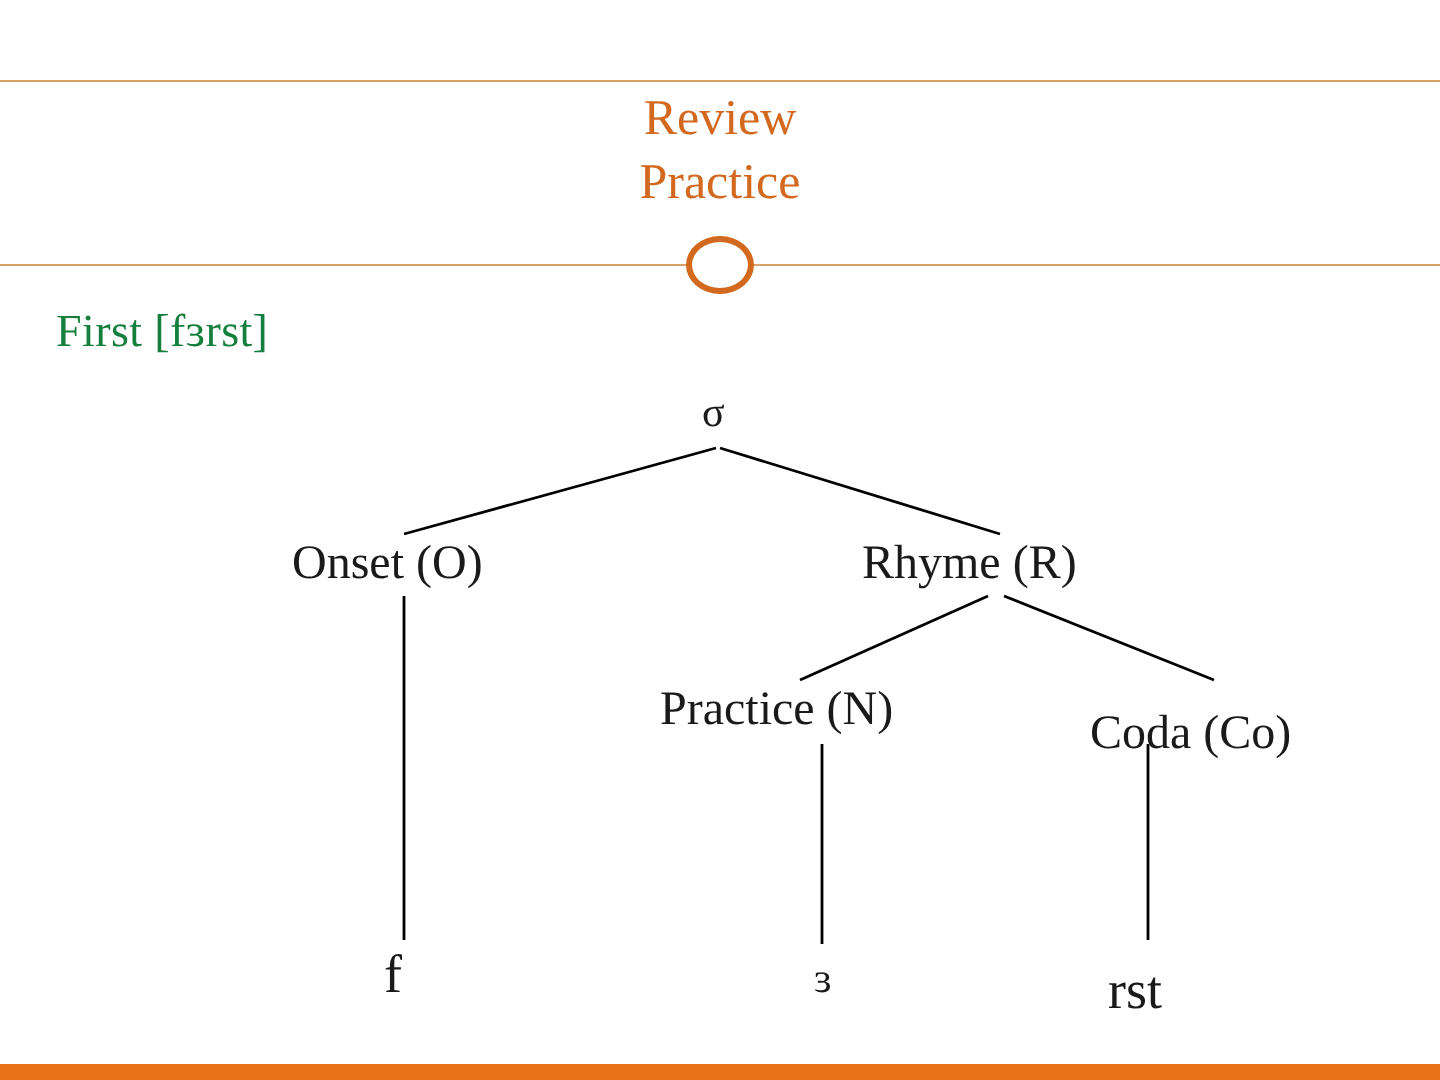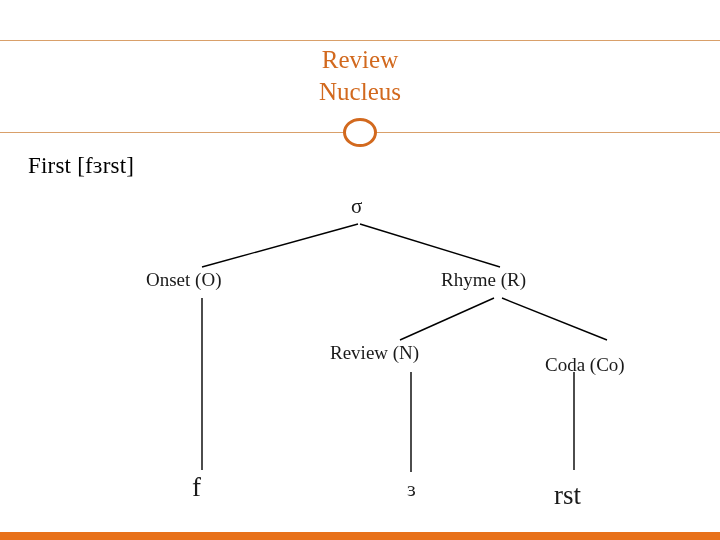--- a/index.html
+++ b/index.html
@@ -69,33 +69,33 @@
     top: 500px;
     width: 720px;
     height: 22px;
     background: #e8711a;
   }
   .word-label {
     position: absolute;
     left: 28px;
     top: 121px;
     font-size: 23px;
-    color: #000000;
+    color: #15803d;
     letter-spacing: 0.2px;
   }
   
   .node {
     position: absolute;
-    font-size: 19px;
+    font-size: 24px;
     color: #1a1a1a;
     white-space: nowrap;
   }
   .node-sigma { left: 351px; top: 162px; font-size: 21px; }
   .node-onset { left: 146px; top: 237px; }
-  .node-rhyme { left: 441px; top: 237px; }
+  .node-rhyme { left: 431px; top: 237px; }
   .node-nucleus { left: 330px; top: 310px; }
   .node-coda { left: 545px; top: 322px; }
   .leaf {
     position: absolute;
     font-size: 27px;
     color: #1a1a1a;
     white-space: nowrap;
   }
   .leaf-f { left: 192px; top: 440px; }
   .leaf-eps { left: 407px; top: 445px; font-size: 21px; }
@@ -110,21 +110,21 @@
 </style>
 </head>
 <body>
 
 <div class="slide">
 
   <div class="rule-top"></div>
 
   <div class="title-block">
     <span class="title-line">Review</span>
-    <span class="title-line">Nucleus</span>
+    <span class="title-line">Practice</span>
   </div>
 
   <div class="rule-under-title"></div>
   <div class="ring"></div>
 
   <div class="word-label">First [fɜrst]</div>
 
   <svg class="tree-lines" viewBox="0 0 720 540">
 
     <line x1="358" y1="192" x2="202" y2="235" stroke="#000000" stroke-width="1.4"></line>
@@ -138,21 +138,21 @@
     <line x1="502" y1="266" x2="607" y2="308" stroke="#000000" stroke-width="1.4"></line>
 
     <line x1="411" y1="340" x2="411" y2="440" stroke="#000000" stroke-width="1.4"></line>
 
     <line x1="574" y1="340" x2="574" y2="438" stroke="#000000" stroke-width="1.4"></line>
   </svg>
 
   <div class="node node-sigma">σ</div>
   <div class="node node-onset">Onset (O)</div>
   <div class="node node-rhyme">Rhyme (R)</div>
-  <div class="node node-nucleus">Review (N)</div>
+  <div class="node node-nucleus">Practice (N)</div>
   <div class="node node-coda">Coda (Co)</div>
 
   <div class="leaf leaf-f">f</div>
   <div class="leaf leaf-eps">ɜ</div>
   <div class="leaf leaf-rst">rst</div>
 
   <div class="bottom-bar"></div>
 </div>
 
 </body></html>

